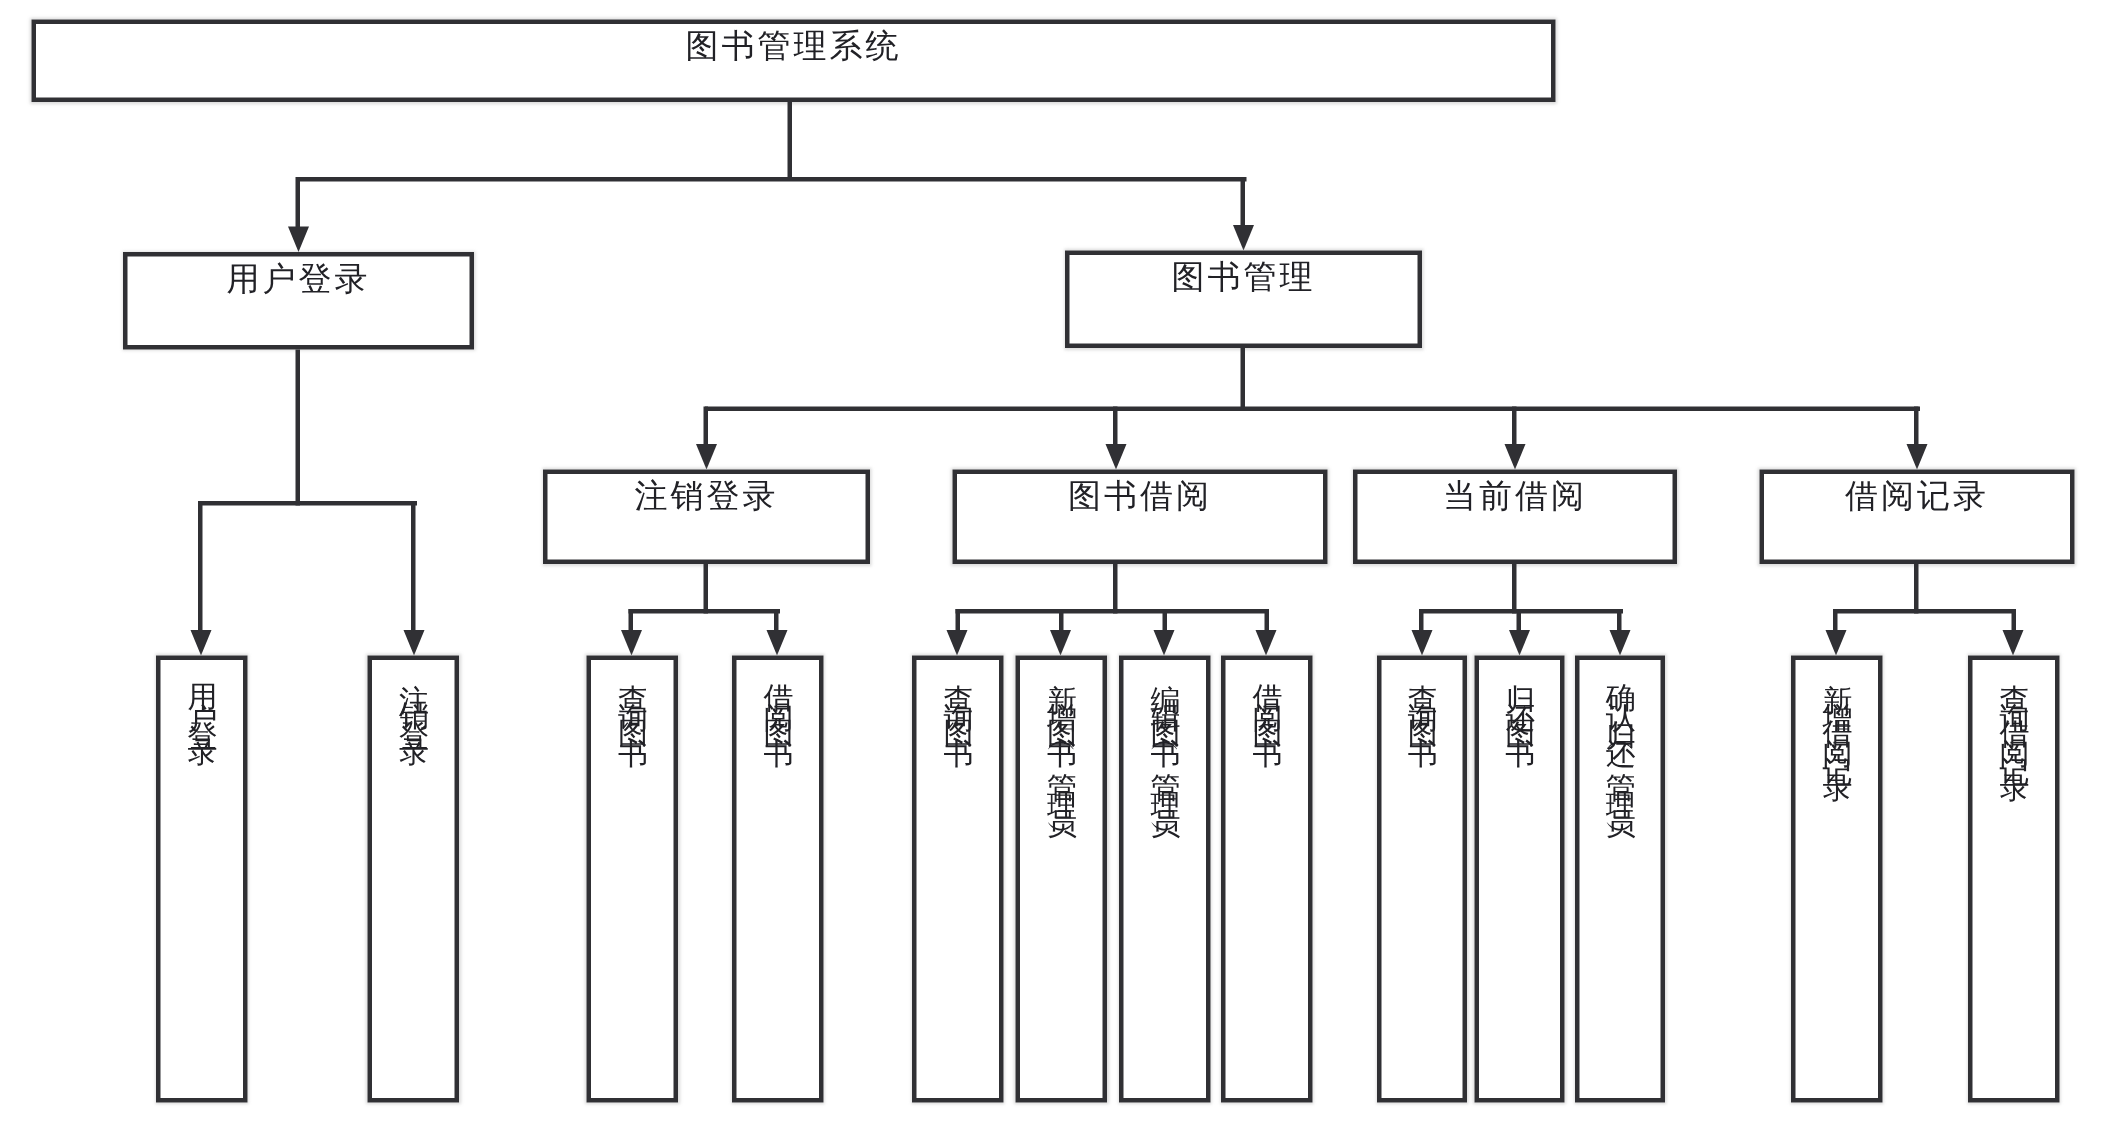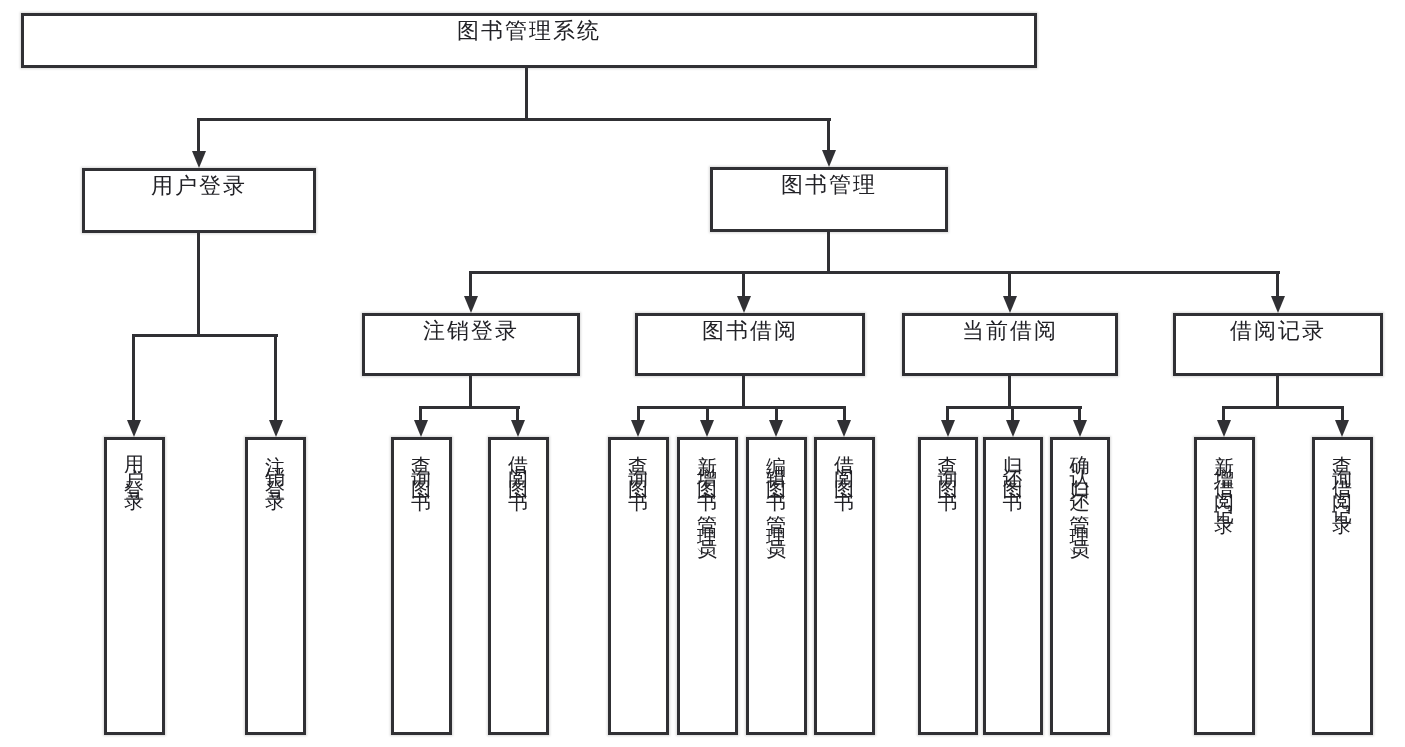--- a/index.html
+++ b/index.html
@@ -74,21 +74,21 @@
   <div class="line v" style="left:1008px;top:271px;height:28px;"></div>
   <div class="line v" style="left:1276px;top:271px;height:28px;"></div>
   <div class="arrow" style="left:464px;top:296px;"></div>
   <div class="arrow" style="left:737px;top:296px;"></div>
   <div class="arrow" style="left:1003px;top:296px;"></div>
   <div class="arrow" style="left:1271px;top:296px;"></div>
 
   <div class="box" style="left:362px;top:313px;width:218px;height:63px;">
     <span class="hlabel">注销登录</span>
   </div>
-  <div class="box" style="left:635px;top:313px;width:230px;height:63px;">
+  <div class="box" style="left:635px;top:313px;width:250px;height:63px;">
     <span class="hlabel">图书借阅</span>
   </div>
   <div class="box" style="left:1173px;top:313px;width:210px;height:63px;">
     <span class="hlabel">借阅记录</span>
   </div>
   <div class="box" style="left:902px;top:313px;width:216px;height:63px;">
     <span class="hlabel">当前借阅</span>
   </div>
 
   <div class="line v" style="left:469px;top:376px;height:33px;"></div>

